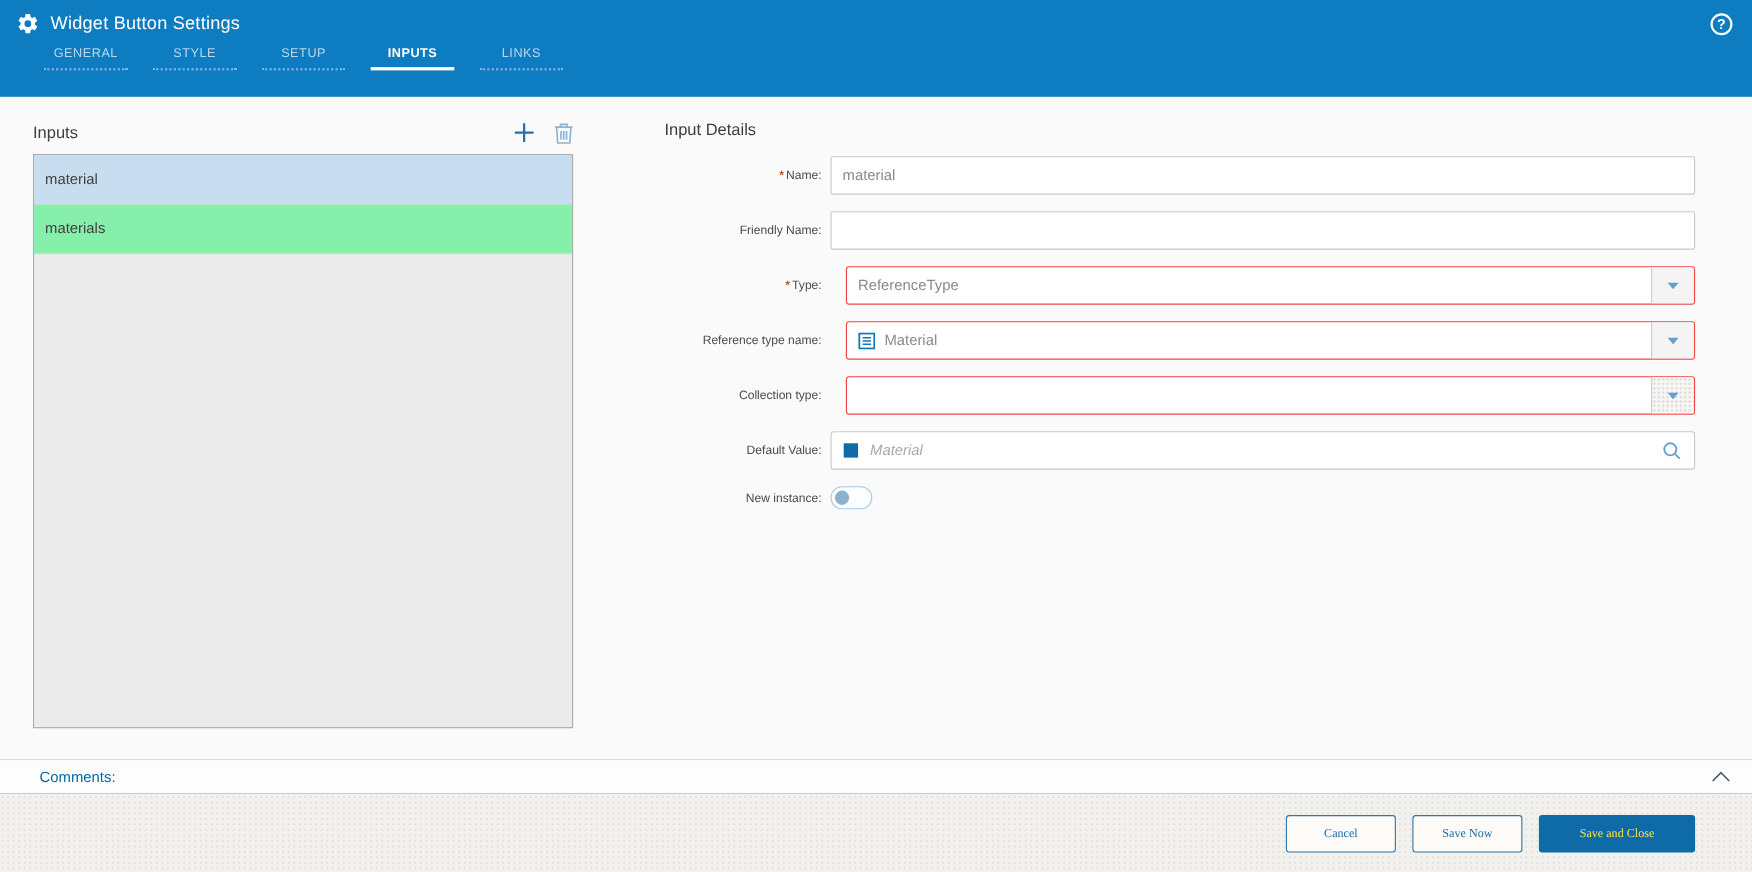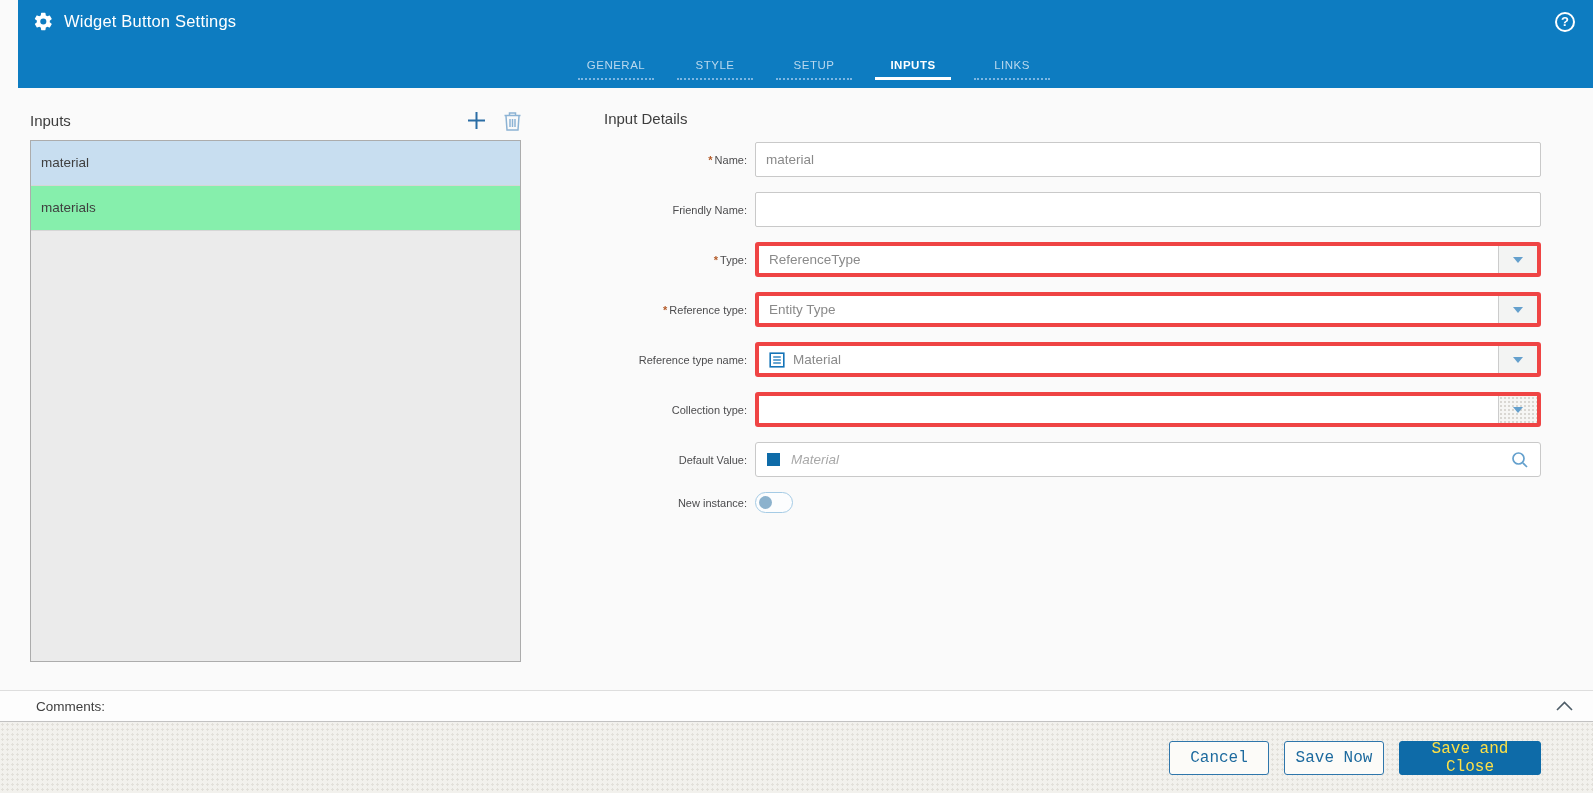--- a/index.html
+++ b/index.html
@@ -6,32 +6,32 @@
   html, body { margin: 0; padding: 0; }
   body {
     width: 1593px; height: 793px;
     position: relative; overflow: hidden;
     background: #fafafa;
     font-family: "Liberation Sans", sans-serif;
   }
 
   
   .header {
-    position: absolute; top: 0; left: 18px; right: 0; height: 88px;
+    position: absolute; top: 0; left: 0; right: 0; height: 88px;
     background: #0d7cc1; color: #fff;
   }
   .title-row { display: flex; align-items: center; padding: 11px 18px 0 15px; }
   .gear-icon { width: 21px; height: 21px; margin-right: 10px; flex-shrink: 0; }
   .header-title { font-size: 16.5px; letter-spacing: .2px; }
   .help-icon {
     margin-left: auto; width: 20px; height: 20px; border: 2px solid #fff;
     border-radius: 50%; display: flex; align-items: center; justify-content: center;
     font-size: 13px; font-weight: bold; cursor: pointer; line-height: 1;
   }
-  .tabs { display: flex; padding-left: 40px; margin-top: 27px; justify-content: center; }
+  .tabs { display: flex; padding-left: 40px; margin-top: 11px; }
   .tab {
     min-width: 76px; margin-right: 23px; text-align: center;
     font-size: 11.5px; letter-spacing: .5px; color: #b9d8ee;
     padding-bottom: 7px; border-bottom: 2px dotted #7db7e2; cursor: pointer;
   }
   .tab.active {
     color: #ffffff; font-weight: bold;
     border-bottom: 3px solid #ffffff; padding-bottom: 6px;
   }
 
@@ -60,22 +60,22 @@
     font-size: 11px; color: #4c4c4e;
   }
   .req { color: #b35a28; margin-right: 2px; font-weight: bold; }
   .field-area { flex: 1; }
   .text-input {
     width: 100%; height: 35px; border: 1px solid #c9c9c9; border-radius: 2px;
     padding: 0 10px; font-size: 13.5px; color: #8a8a8a; background: #fff;
     font-family: "Liberation Sans", sans-serif; outline: none;
   }
   .select-field {
-    display: flex; height: 35px; border: 4px solid #ef4444; border-radius: 3px;
-    background: #fff; overflow: hidden;
+    display: flex; height: 35px; border: 1px solid #ef4444; border-radius: 3px;
+    background: #fff; overflow: hidden; margin-left: 14px;
   }
   .select-value {
     flex: 1; padding: 0 10px; display: flex; align-items: center; gap: 8px;
     font-size: 13.5px; color: #8a8a8a;
   }
   .select-btn {
     width: 39px; border-left: 1px solid #cccccc; background: #f3f4f3;
     display: flex; align-items: center; justify-content: center; cursor: pointer;
   }
   .select-btn.dotted {
@@ -108,37 +108,37 @@
   .toggle-knob {
     position: absolute; left: 3px; top: 3px; width: 13px; height: 13px;
     border-radius: 50%; background: #8cb2cd;
   }
 
   
   .comments {
     position: absolute; left: 0; right: 0; top: 690px; height: 32px;
     background: #fdfdfd; border-top: 1px solid #dedede; border-bottom: 1px solid #c2c2c2;
     display: flex; align-items: center; padding: 0 20px 0 36px;
-    font-size: 13.5px; color: #404040;
+    font-size: 13.5px; color: #0369a1;
   }
   .chevron-up { margin-left: auto; cursor: pointer; display: flex; }
 
   
   .footer {
     position: absolute; left: 0; right: 0; top: 722px; height: 71px;
     background-color: #f2f1ed;
     background-image: radial-gradient(#e2e0da 1px, transparent 1.1px);
     background-size: 5px 5px;
     display: flex; align-items: center; justify-content: flex-end;
     gap: 15px; padding-right: 52px;
   }
   .btn {
-    height: 34px; border-radius: 3px; font-size: 16px; cursor: pointer;
+    height: 34px; border-radius: 3px; font-size: 11px; cursor: pointer;
     display: flex; align-items: center; justify-content: center;
-    font-family: Liberation Mono, monospace;
+    font-family: Liberation Serif, serif;
   }
   .btn.outline { width: 100px; background: #fcfbf8; border: 1px solid #2f76ab; color: #1d6a9e; }
   .btn.primary { width: 142px; background: #0e6ba8; border: 1px solid #0e6ba8; color: #fde047; }
 </style>
 </head>
 <body>
 
 <div class="header">
   <div class="title-row">
     <svg class="gear-icon" viewBox="0 0 24 24">
@@ -212,33 +212,20 @@
     <div class="field-area">
       <div class="select-field">
         <span class="select-value">ReferenceType</span>
         <span class="select-btn">
           <span class="caret"></span>
         </span>
       </div>
     </div>
   </div>
 
-  <div class="form-row">
-    <div class="form-label">
-      <span class="req">*</span><span>Reference type:</span>
-    </div>
-    <div class="field-area">
-      <div class="select-field">
-        <span class="select-value">Entity Type</span>
-        <span class="select-btn">
-          <span class="caret"></span>
-        </span>
-      </div>
-    </div>
-  </div>
 
   <div class="form-row">
     <div class="form-label">
       <span>Reference type name:</span>
     </div>
     <div class="field-area">
       <div class="select-field">
         <span class="select-value">
           <svg width="16" height="16" viewBox="0 0 16 16">
             <rect x="1.2" y="1.2" width="13.6" height="13.6" fill="#ffffff" stroke="#1474b8" stroke-width="1.6"></rect>

